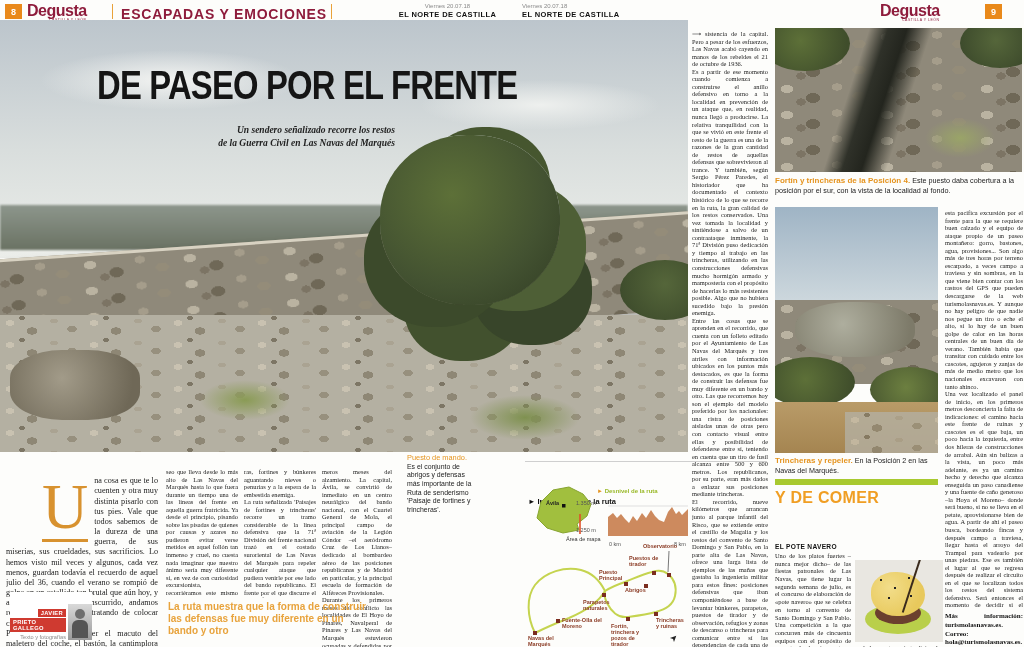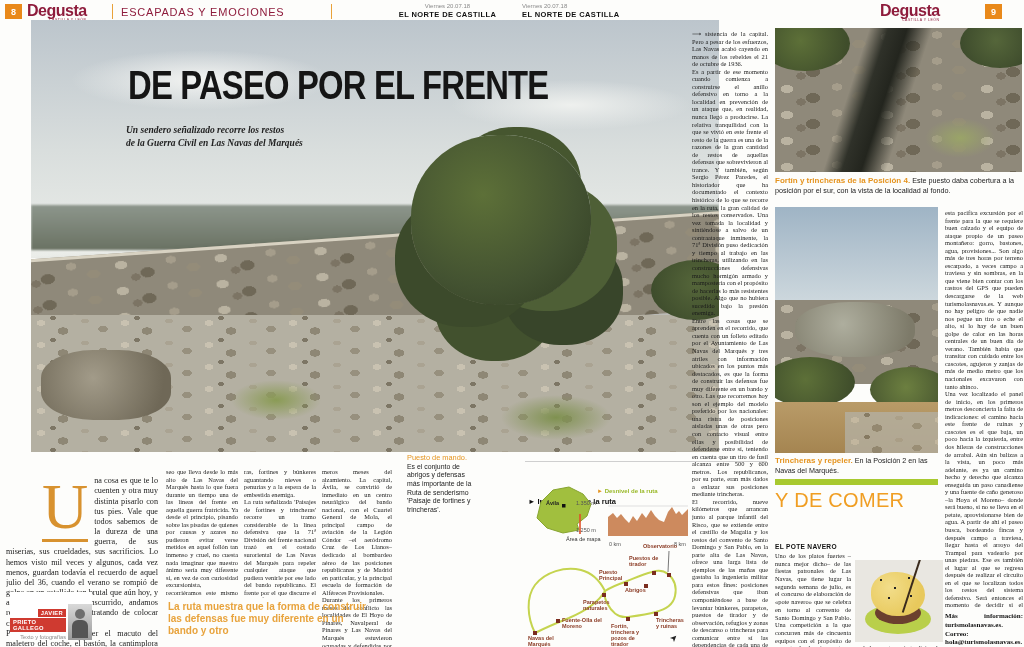--- a/index.html
+++ b/index.html
@@ -5,21 +5,21 @@
   html,body{margin:0;padding:0;}
   body{width:1024px;height:647px;position:relative;background:#fdfdfb;overflow:hidden;
        font-family:"Liberation Sans",sans-serif;color:#1c1c1c;}
   .abs{position:absolute;}
   
   .folio{width:17px;height:15px;background:#e9891a;color:#fff;font-weight:bold;font-size:9px;
          display:flex;align-items:center;justify-content:center;}
   .brand{font-weight:bold;font-size:16px;color:#8e1c3c;letter-spacing:-.5px;line-height:1;text-align:center;}
   .brand small{display:block;font-size:3.5px;letter-spacing:.5px;font-weight:normal;color:#8e1c3c;margin-left:22px;}
   .vrule{width:1px;background:#e9a23a;}
-  .section-title{font-size:11px;font-weight:normal;color:#8e1c3c;letter-spacing:.8px;}
+  .section-title{font-size:14px;font-weight:bold;color:#8e1c3c;letter-spacing:.8px;}
   .masthead .date{font-size:6px;color:#8a8a8a;line-height:1.2;}
   .masthead .paper{font-size:7.5px;font-weight:bold;color:#111;letter-spacing:.4px;}
   
   .photo{overflow:hidden;}
   .rubble{background-color:#b4b0a2;
     background-image:
       radial-gradient(7px 5px at 10px 8px,#c9c2b1 60%,transparent 61%),
       radial-gradient(9px 6px at 32px 16px,#8e8775 60%,transparent 61%),
       radial-gradient(6px 4px at 54px 6px,#aaa392 60%,transparent 61%),
       radial-gradient(8px 5px at 72px 14px,#97907e 60%,transparent 61%),
@@ -30,21 +30,21 @@
       radial-gradient(10px 7px at 12px 9px,#bab3a1 60%,transparent 61%),
       radial-gradient(12px 8px at 38px 18px,#6f6857 60%,transparent 61%),
       radial-gradient(9px 6px at 62px 7px,#a59d8b 60%,transparent 61%),
       radial-gradient(11px 7px at 84px 16px,#948c79 60%,transparent 61%),
       radial-gradient(8px 6px at 26px 22px,#7c7464 60%,transparent 61%);
     background-size:100px 26px;}
   
   .headline{font-weight:bold;font-size:41px;letter-spacing:-1px;color:#151515;
             transform:scaleX(.8);transform-origin:center;white-space:nowrap;}
   .subhead{font-family:"Liberation Serif",serif;font-style:italic;font-weight:bold;
-           font-size:9.5px;line-height:1.35;color:#222;white-space:pre-line;text-align:left;}
+           font-size:9.5px;line-height:1.35;color:#222;white-space:pre-line;text-align:right;}
   .bodycol{font-family:"Liberation Serif",serif;font-size:6.4px;line-height:1.18;
            text-align:justify;color:#1b1b1b;white-space:pre-line;overflow:hidden;}
   .lead-col{font-size:8.2px;line-height:1.24;}
   .dropcap{float:left;font-family:"Liberation Serif",serif;color:#d8922f;font-size:64px;
            line-height:.92;margin:2px 6px 0 36px;border-bottom:3px solid #d8922f;padding-bottom:2px;}
   .caption{font-size:6.9px;line-height:1.25;color:#222;}
   .caption .lead{font-weight:normal;color:#e5941f;font-size:7.4px;}
   .caption2{font-size:7.2px;line-height:1.25;color:#222;}
   .caption2 .lead{font-weight:bold;color:#e5941f;font-size:8px;}
   .pullquote{font-weight:bold;font-size:10px;line-height:1.2;color:#e8a33c;}
@@ -61,21 +61,21 @@
   
   .map-title{font-size:7.5px;font-weight:bold;color:#111;margin-top:28px;}
   .map-title .arr{color:#111;}
   .prof-title{font-size:6px;font-weight:bold;color:#9ab929;}
   .prof-title .arr{color:#e5941f;}
   .axis-lab{font-size:5.5px;color:#555;}
   .map-label{font-size:5.5px;font-weight:bold;color:#8a3a24;line-height:1.1;}
   .marker{width:4px;height:4px;background:#7b2d1f;position:absolute;}
   
   .greenbar{background:#a8c92f;height:6px;}
-  .comer-h{font-size:20px;font-weight:normal;color:#f09e23;letter-spacing:.3px;text-align:center;}
+  .comer-h{font-size:16px;font-weight:bold;color:#f09e23;letter-spacing:.3px;text-align:center;}
   .comer-sub{font-size:6.6px;font-weight:bold;color:#111;letter-spacing:.3px;}
   .comer-body{font-family:"Liberation Serif",serif;font-size:6.4px;line-height:1.2;text-align:justify;
               color:#1b1b1b;}
   .foodpic{float:right;width:88px;height:82px;margin:8px 0 0 4px;background:#e9e7e1;position:relative;overflow:hidden;}
   .foodpic .plate{position:absolute;left:10px;top:44px;width:66px;height:30px;border-radius:50%;background:#b9cf4a;}
   .foodpic .base{position:absolute;left:20px;top:42px;width:46px;height:22px;border-radius:50%;background:#6b3f2e;}
   .foodpic .mash{position:absolute;left:16px;top:12px;width:54px;height:44px;border-radius:46% 54% 50% 50%;
         background:radial-gradient(circle at 35% 35%,#f2dd8a,#e8c95c 70%);
         background-image:radial-gradient(1.5px 1.5px at 10px 8px,#222 60%,transparent 61%),
                          radial-gradient(1.5px 1.5px at 24px 16px,#222 60%,transparent 61%),
@@ -106,21 +106,21 @@
   <div class="date">Viernes 20.07.18</div>
   <div class="paper">EL NORTE DE CASTILLA</div>
 </div>
 
 <div class="abs brand" style="left:880px;top:3px;">
   <span>Degusta</span>
   <small>CASTILLA Y LEÓN</small>
 </div>
 <div class="abs folio" style="left:985px;top:4px;">9</div>
 
-<div class="abs photo" style="left:0;top:20px;width:688px;height:432px;margin-left:31px;">
+<div class="abs photo" style="left:0;top:20px;width:688px;height:432px;">
   <div class="abs" style="left:0;top:0;width:100%;height:55%;
        background:linear-gradient(180deg,#bcc5cc 0%,#d9dedd 55%,#eceeea 100%);"></div>
   <div class="abs" style="left:40px;top:30px;width:260px;height:60px;border-radius:50%;
        background:radial-gradient(closest-side,#f3f4f2,transparent);"></div>
   <div class="abs" style="left:420px;top:60px;width:240px;height:50px;border-radius:50%;
        background:radial-gradient(closest-side,#eef0ee,transparent);"></div>
   <div class="abs" style="left:0;top:185px;width:100%;height:45px;
        background:linear-gradient(180deg,#8d968c,#6a7263);filter:blur(1px);"></div>
   <div class="abs stones" style="left:-20px;top:215px;width:740px;height:95px;transform:rotate(-4deg);
        border-top:3px solid #d8d2c2;box-shadow:0 6px 8px rgba(40,40,30,.35);"></div>

